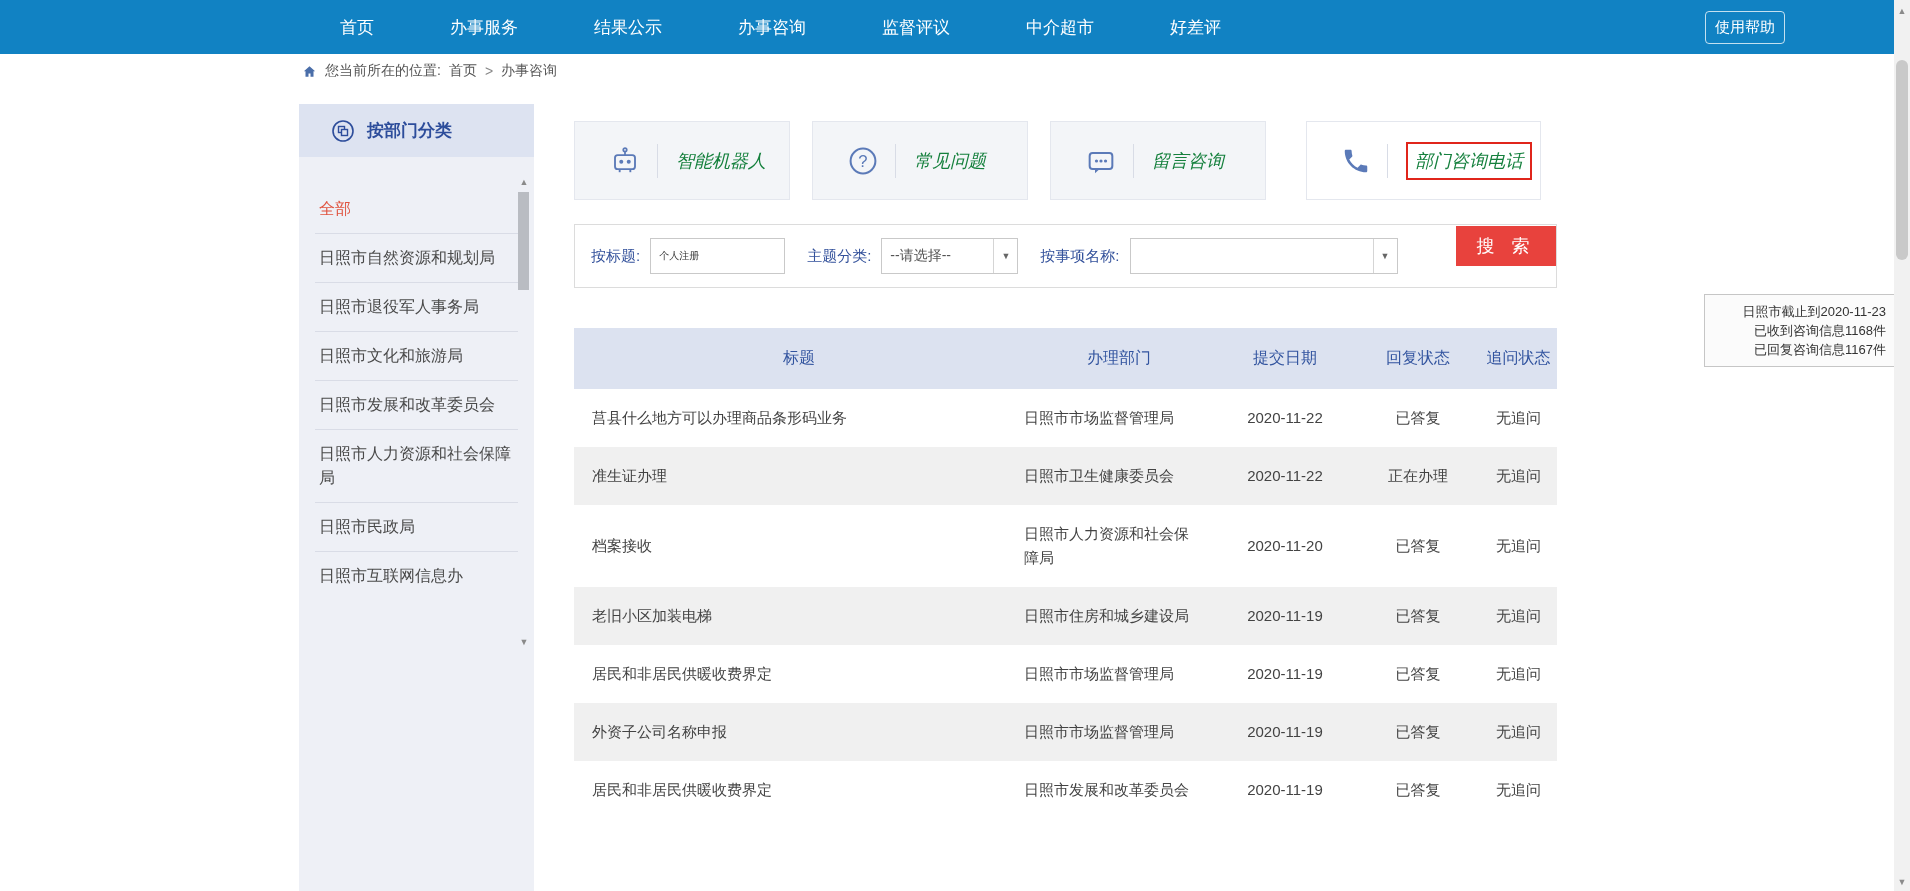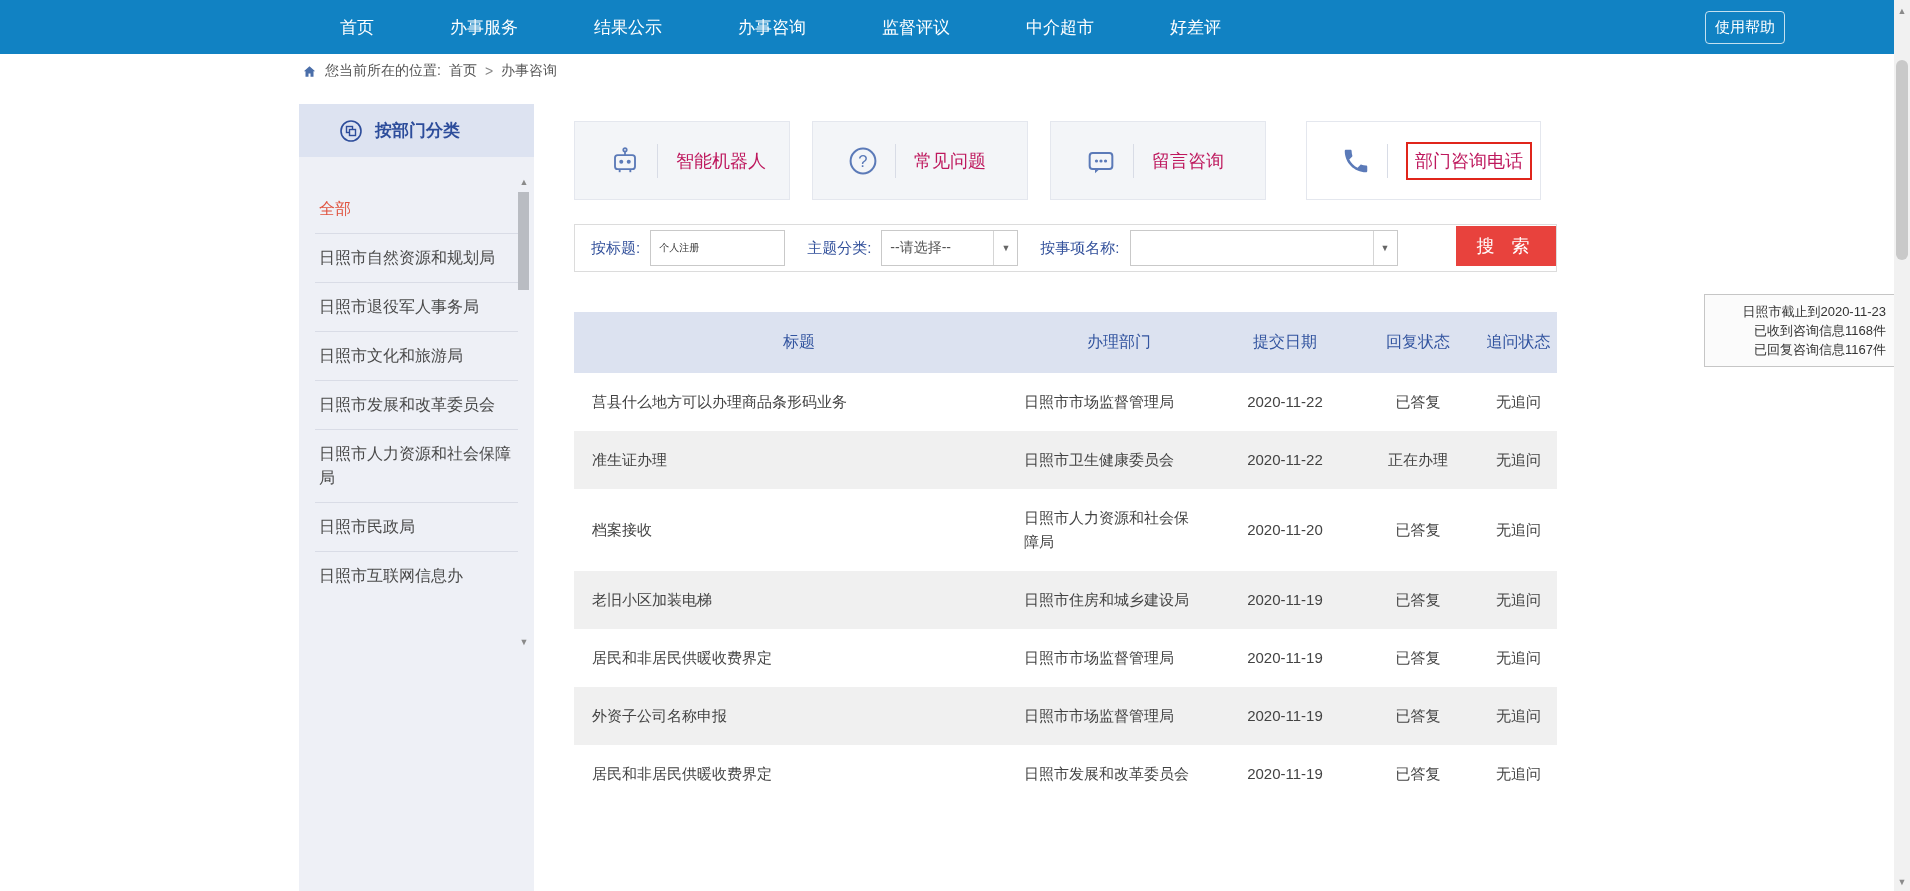--- a/index.html
+++ b/index.html
@@ -13,43 +13,43 @@
   .help-btn { position:absolute; left:1705px; top:11px; width:80px; height:33px; border:1px solid rgba(255,255,255,.75);
               border-radius:4px; color:#fff; font-size:15px; display:flex; align-items:center; justify-content:center; cursor:pointer; }
 
   
   .breadcrumb { position:absolute; left:302px; top:62px; display:flex; align-items:center; gap:8px; font-size:14px; color:#555; }
   .breadcrumb .sep { color:#888; }
   .crumb-link { color:#555; cursor:pointer; }
 
   
   .sidebar { position:absolute; left:299px; top:104px; width:235px; height:787px; background:#eef0f6; }
-  .sidebar-header { height:53px; background:#dde3f1; display:flex; align-items:center; padding-left:40px; gap:12px; }
+  .sidebar-header { height:53px; background:#dde3f1; display:flex; align-items:center; padding-left:32px; gap:12px; }
   .sidebar-header .title { color:#2d4d9b; font-size:17px; font-weight:bold; }
   .sidebar-list { list-style:none; padding:28px 16px 0 16px; }
   .sidebar-item { font-size:16px; color:#4a4a4a; line-height:24px; padding:12px 4px; border-bottom:1px solid #d9dce6; cursor:pointer; }
   .sidebar-item.active { color:#e0523e; }
   .sidebar-item.truncate { white-space:nowrap; overflow:hidden; border-bottom:none; }
   .side-scroll-up   { position:absolute; left:219px; top:72px;  width:12px; height:12px; font-size:9px; color:#8a8a8a; text-align:center; line-height:12px; cursor:pointer; }
   .side-scroll-thumb{ position:absolute; left:219px; top:88px;  width:11px; height:98px; background:#b9bcc2; cursor:pointer; }
   .side-scroll-down { position:absolute; left:219px; top:532px; width:12px; height:12px; font-size:9px; color:#8a8a8a; text-align:center; line-height:12px; cursor:pointer; }
 
   
   .main { position:absolute; left:574px; top:121px; width:983px; }
 
   .tabs { display:flex; }
   .tab { width:216px; height:79px; background:#f3f5f8; border:1px solid #e4e7ee; display:flex; align-items:center; padding-left:34px; cursor:pointer; }
   .tab + .tab { margin-left:22px; }
   .tab.last { margin-left:40px; width:235px; background:#fff; }
   .tab .vsep { width:1px; height:34px; background:#d8dce6; margin:0 18px 0 16px; }
-  .tab-label { font-size:18px; color:#be185d; white-space:nowrap; }
+  .tab-label { font-size:18px; color:#15803d; white-space:nowrap;font-style:italic; }
   .tab-label.boxed { border:2px solid #e0251b; padding:5px 7px; }
 
   
-  .searchbar { margin-top:24px; width:983px; height:48px; border:1px solid #dcdcdc; background:#fff; display:flex; align-items:center; position:relative; }
+  .searchbar { margin-top:24px; width:983px; height:64px; border:1px solid #dcdcdc; background:#fff; display:flex; align-items:center; position:relative; }
   .s-label { font-size:15px; color:#33519b; white-space:nowrap; }
   .s-input { width:135px; height:36px; border:1px solid #c9c9c9; background:#fff; font-size:10px; color:#333;
              padding:0 8px; font-family:"Liberation Sans", sans-serif; }
   .s-select { height:36px; border:1px solid #c9c9c9; background:#fff; display:flex; align-items:center; justify-content:space-between; cursor:pointer; }
   .s-select .val { font-size:14px; color:#555; padding-left:8px; white-space:nowrap; }
   .s-select .arrow { width:24px; height:34px; border-left:1px solid #d5d5d5; display:flex; align-items:center; justify-content:center;
                      font-size:9px; color:#666; }
   .search-btn { position:absolute; right:0; top:1px; width:100px; height:40px; background:#e8423d; color:#fff; font-size:18px;
                 display:flex; align-items:center; justify-content:center; letter-spacing:6px; cursor:pointer; }
 

